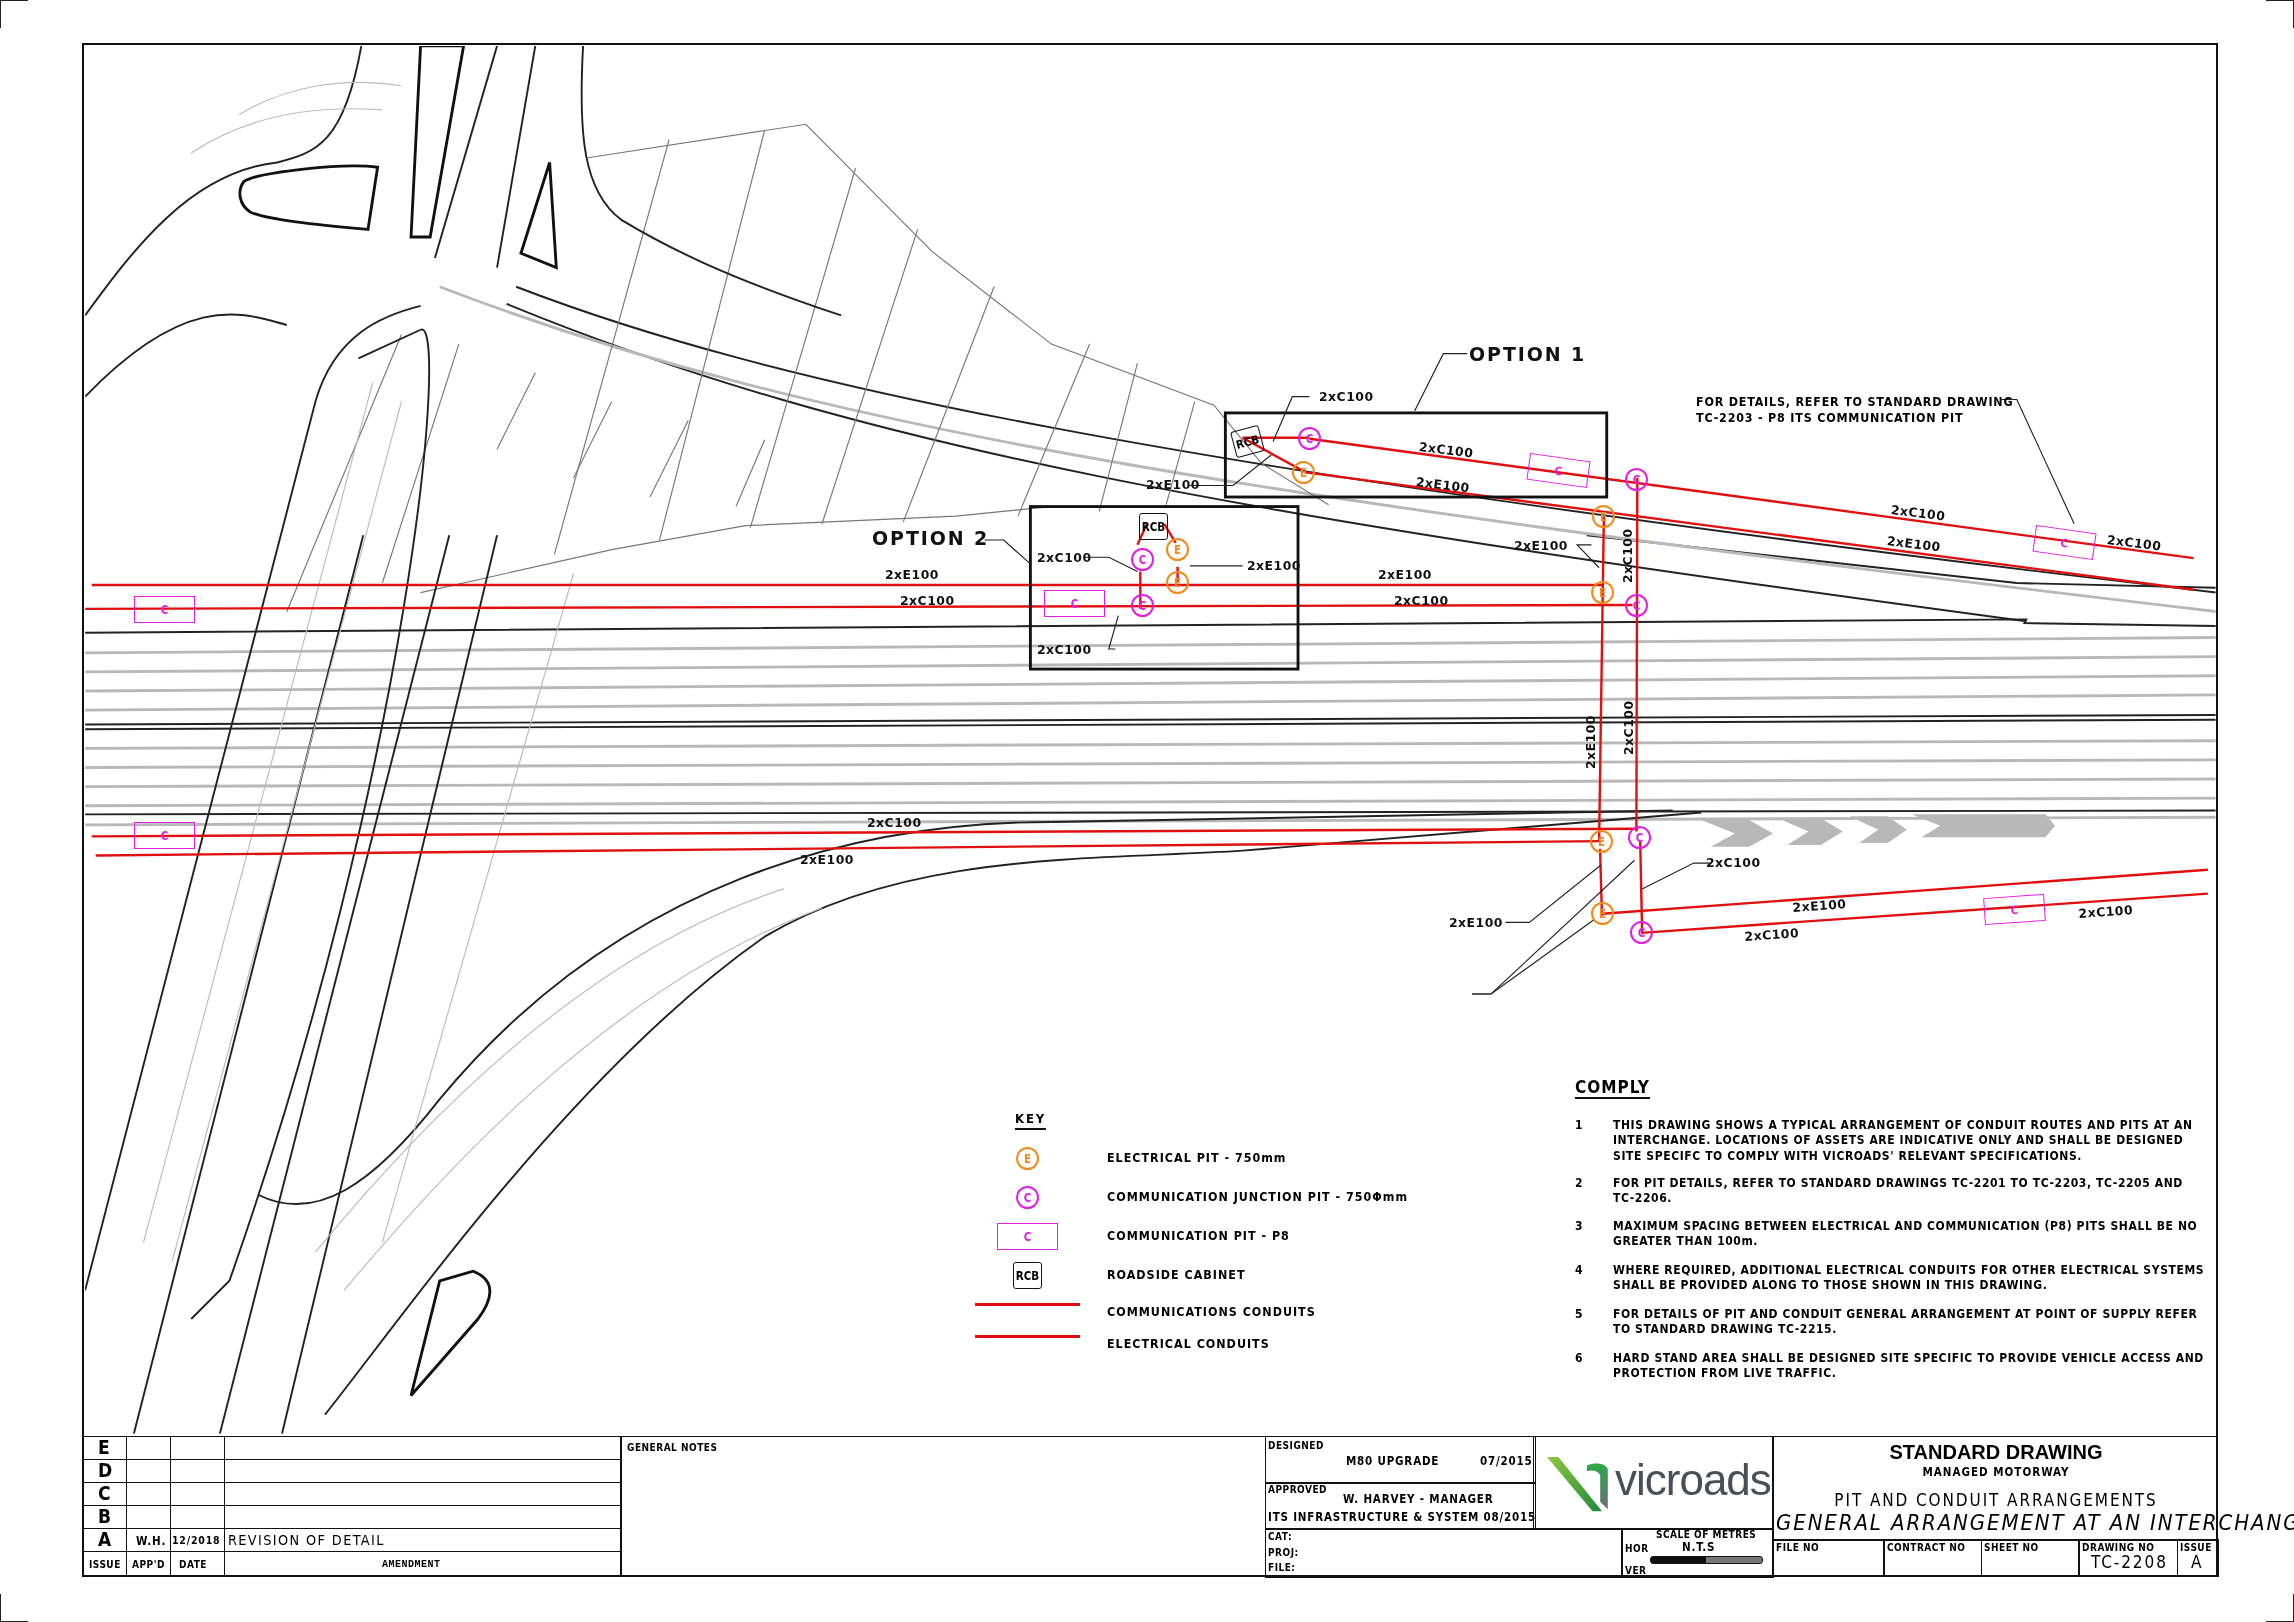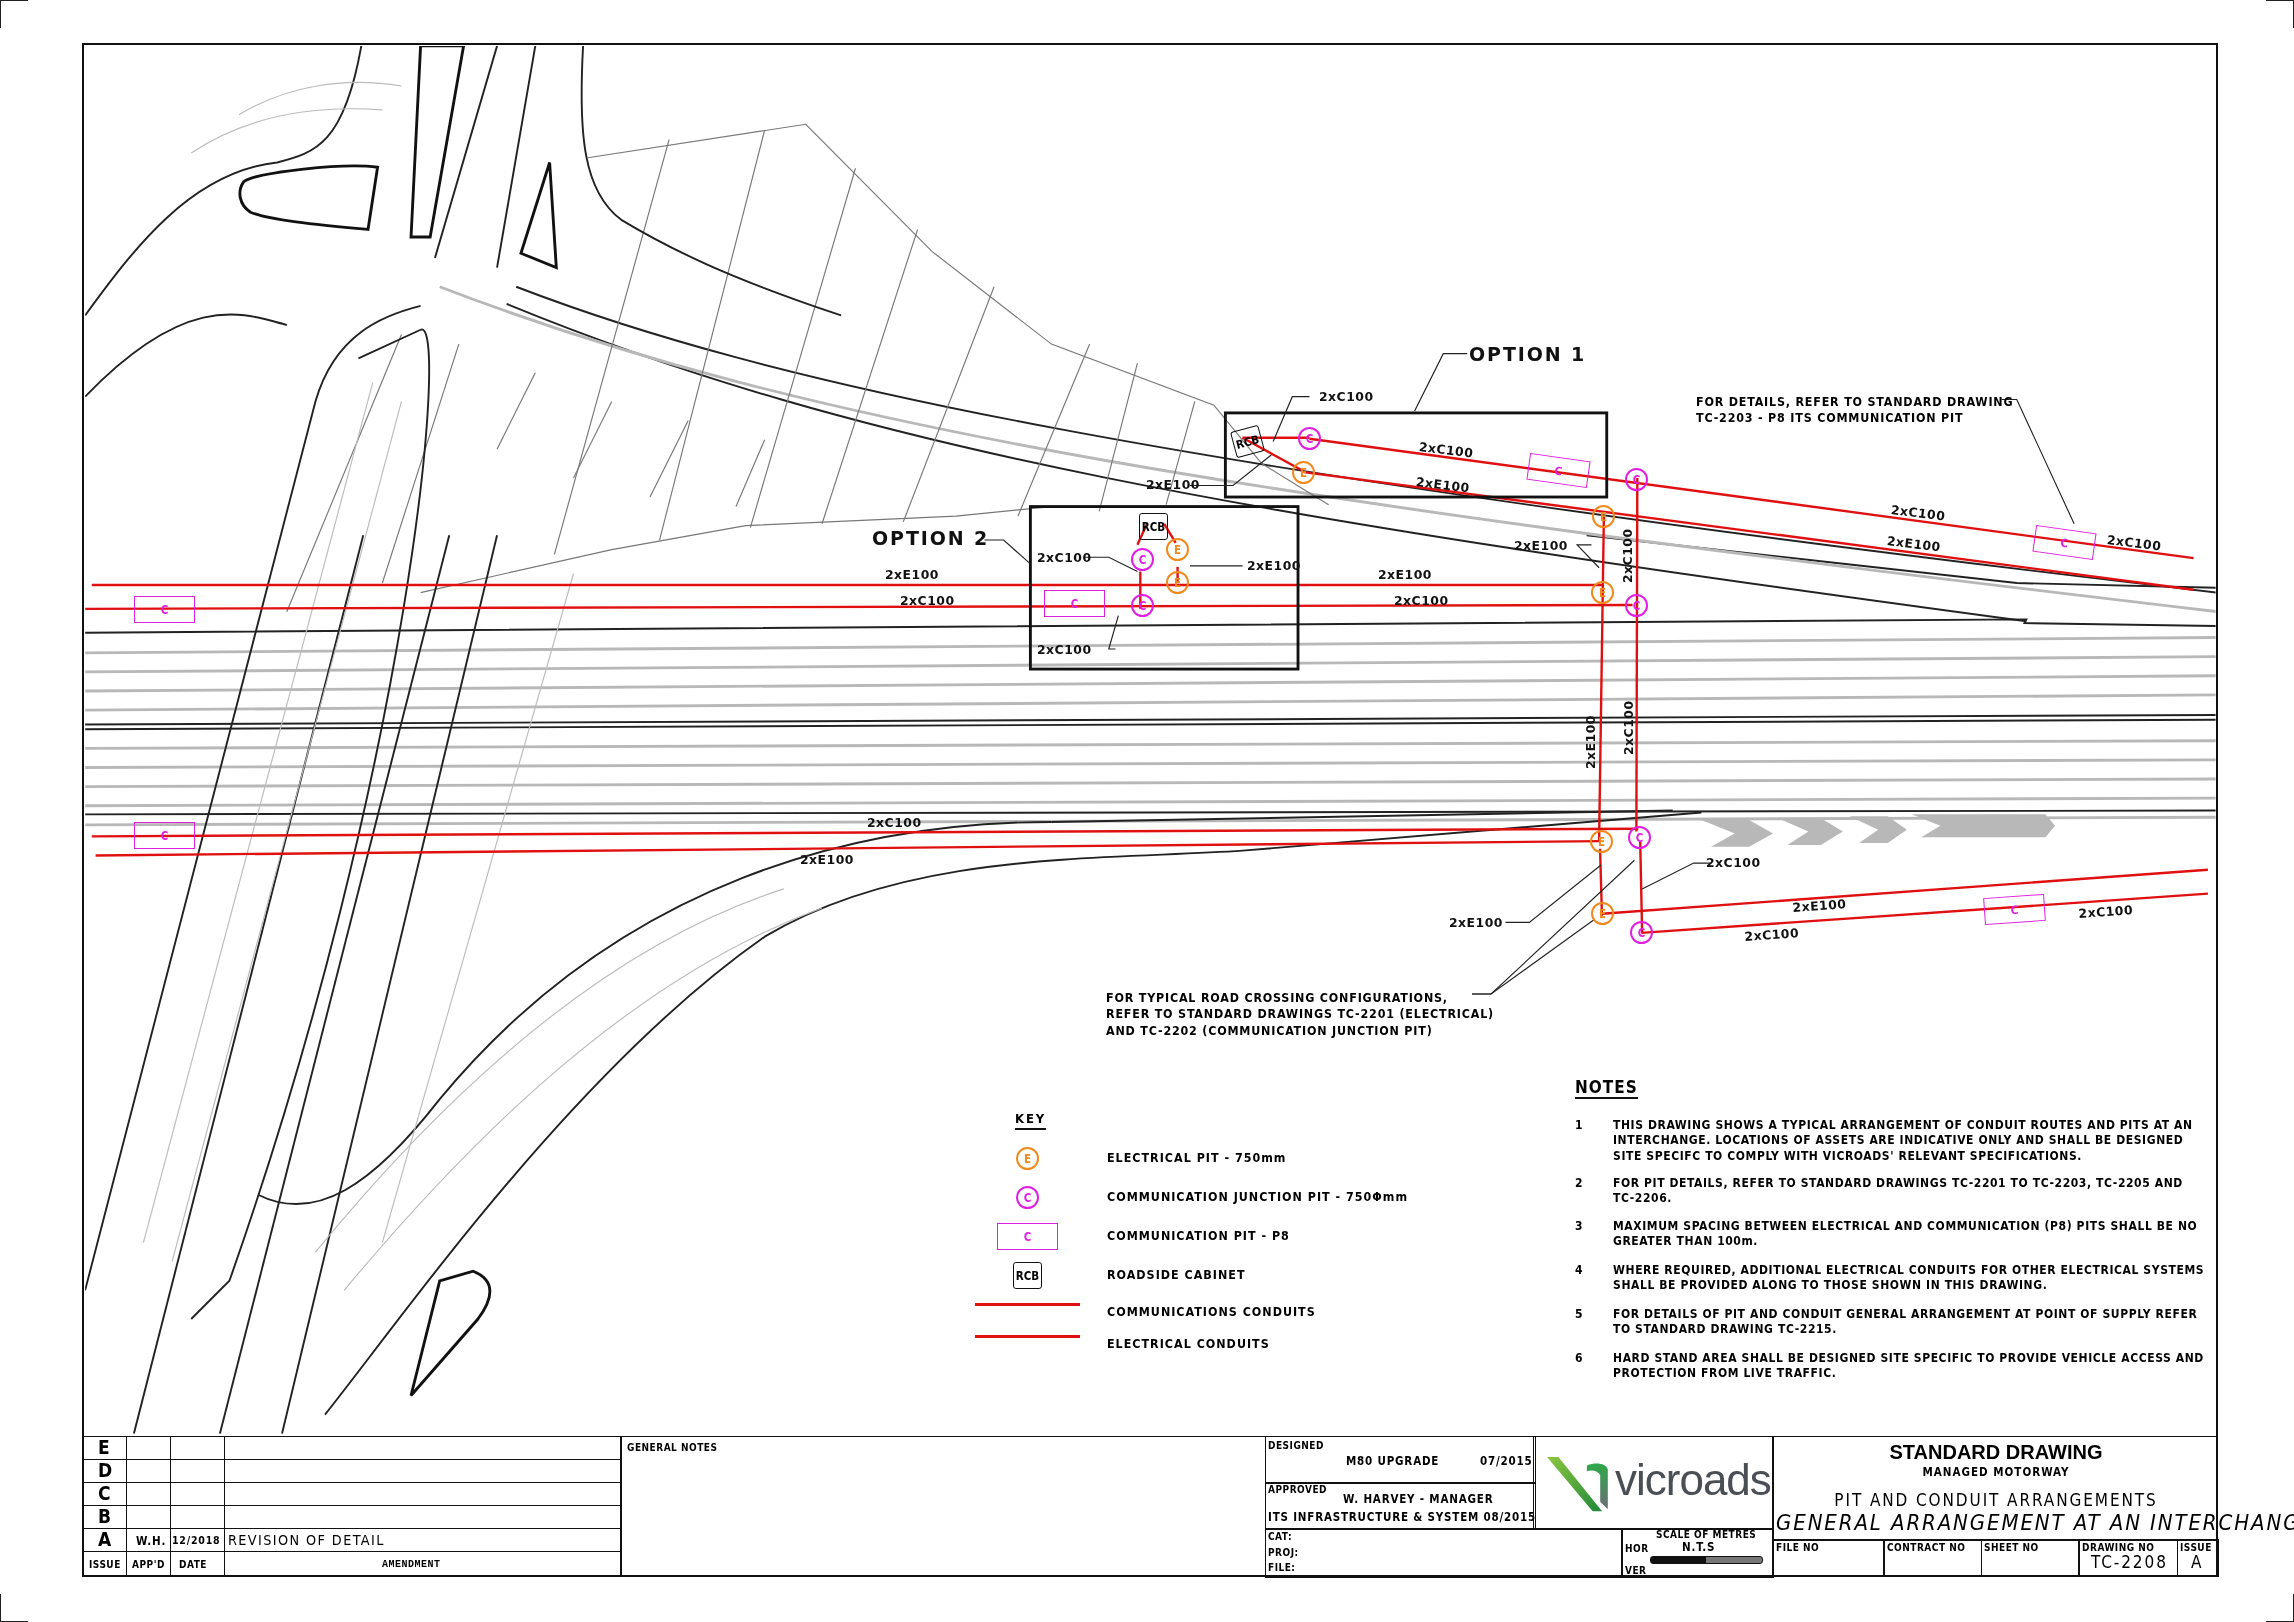--- a/index.html
+++ b/index.html
@@ -291,25 +291,20 @@
   <div class="lbl sm" style="left:1706px;top:855px;">2xC100</div>
   <div class="lbl sm" style="left:1449px;top:915px;">2xE100</div>
   <div class="lbl sm" style="left:1792px;top:900px;transform:rotate(-4deg);">2xE100</div>
   <div class="lbl sm" style="left:1744px;top:929px;transform:rotate(-4deg);">2xC100</div>
   <div class="lbl sm" style="left:2078px;top:906px;transform:rotate(-4deg);">2xC100</div>
 
   <div class="callout" style="left:1696px;top:394px;">
     <div>FOR DETAILS, REFER TO STANDARD DRAWING</div>
     <div>TC-2203 - P8 ITS COMMUNICATION PIT</div>
   </div>
-  <div class="callout" style="left:1106px;top:990px;">
-    <div>FOR TYPICAL ROAD CROSSING CONFIGURATIONS,</div>
-    <div>REFER TO STANDARD DRAWINGS TC-2201 (ELECTRICAL)</div>
-    <div>AND TC-2202 (COMMUNICATION JUNCTION PIT)</div>
-  </div>
 
   <div class="key">
     <div class="key-title">KEY</div>
     <div class="key-row" style="top:35px;">
       <div class="key-sym">
           <div class="pit-e">E</div>
         </div>
       <div class="key-text">ELECTRICAL  PIT - 750mm</div>
     </div>
     <div class="key-row" style="top:74px;">
@@ -338,21 +333,21 @@
     </div>
     <div class="key-row" style="top:221px;">
       <div class="key-sym" style="justify-content:flex-start;top:-7.6px;">
           <div class="conduit-line"></div>
         </div>
       <div class="key-text">ELECTRICAL CONDUITS</div>
     </div>
   </div>
 
   <div class="notes">
-    <div class="notes-title">NOTES</div>
+    <div class="notes-title">COMPLY</div>
     <div class="note" style="top:40px;">
         <span class="note-num">1</span>
         <span class="note-text">THIS DRAWING SHOWS A TYPICAL ARRANGEMENT OF CONDUIT ROUTES AND PITS AT AN INTERCHANGE. LOCATIONS OF ASSETS ARE INDICATIVE ONLY AND SHALL BE DESIGNED SITE SPECIFC TO COMPLY WITH VICROADS' RELEVANT SPECIFICATIONS.</span>
       </div>
     <div class="note" style="top:98px;">
         <span class="note-num">2</span>
         <span class="note-text">FOR PIT DETAILS, REFER TO STANDARD DRAWINGS TC-2201 TO TC-2203, TC-2205 AND TC-2206.</span>
       </div>
     <div class="note" style="top:141px;">
         <span class="note-num">3</span>

